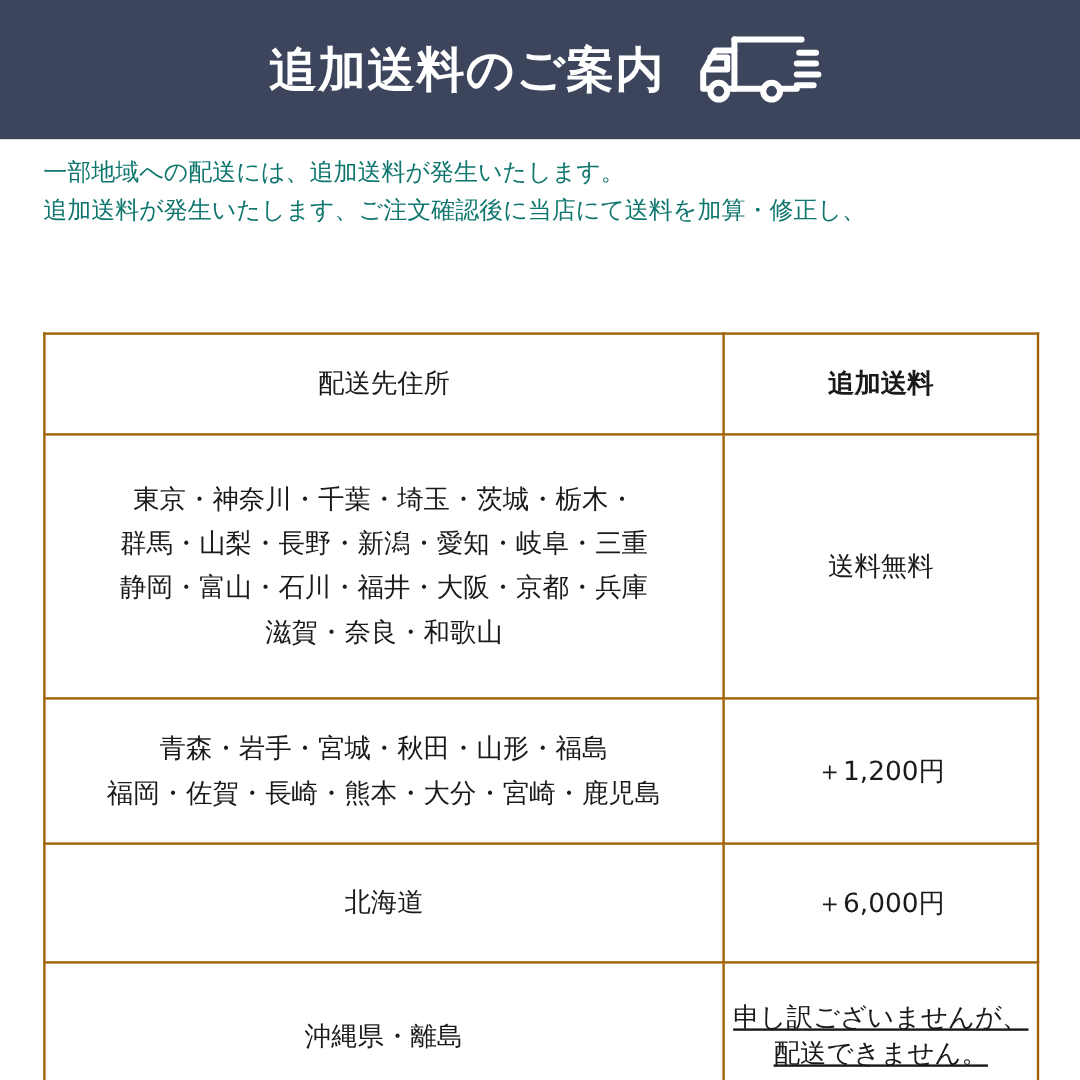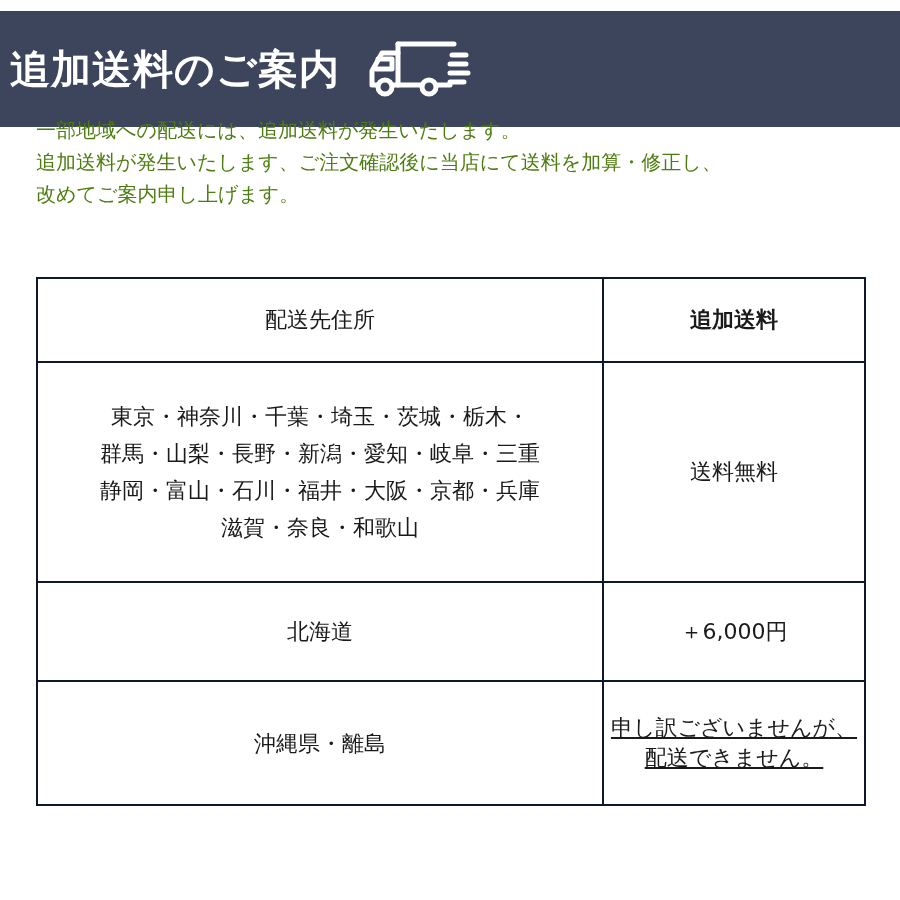--- a/index.html
+++ b/index.html
@@ -4,38 +4,38 @@
 <style>
   html, body { margin: 0; padding: 0; }
   body {
     width: 900px; height: 900px; background: #ffffff; overflow: hidden;
     font-family: "DejaVu Sans", "Liberation Sans", sans-serif; color: #1a1a1a;
     position: relative;
   }
   .header {
     position: absolute; left: 0; top: 0; width: 900px; height: 116px;
     background: #3c455c;
-    display: flex; align-items: center; justify-content: flex-start; margin-top: 11px;
+    display: flex; align-items: center; justify-content: center;
   }
   .header-title {
     color: #ffffff; font-size: 40px; font-weight: bold; letter-spacing: 1px;
     margin-right: 26px; margin-left: 10px;
   }
   .truck { width: 106px; height: 60px; display: block; }
   .intro {
-    position: absolute; left: 36px; top: 114px; width: 840px;
-    font-size: 20px; line-height: 32px; color: #4d7c0f;
+    position: absolute; left: 36px; top: 130px; width: 840px;
+    font-size: 20px; line-height: 32px; color: #0f766e; font-family: Liberation Mono, monospace;
   }
   .intro div { white-space: nowrap; }
   table {
     position: absolute; left: 36px; top: 277px; width: 828px;
     border-collapse: collapse; table-layout: fixed;
   }
   td, th {
-    border: 2px solid #0f172a; text-align: center; vertical-align: middle;
+    border: 2px solid #a16207; text-align: center; vertical-align: middle;
     font-size: 22px; font-weight: normal; padding: 0;
   }
   th.fee-head { font-weight: bold; margin-top: 36px; }
   col.c1 { width: 566px; }
   col.c2 { width: 262px; }
   .region-line { line-height: 37px; white-space: nowrap; }
   .note { font-size: 22px; line-height: 30px; text-decoration: underline; }
 </style>
 </head>
 <body>
@@ -54,21 +54,20 @@
     <path d="M86 16 H100"></path>
     <path d="M84 25 H100"></path>
     <path d="M84 34 H102"></path>
     <path d="M84 43 H98"></path>
   </svg>
 </div>
 
 <div class="intro">
   <div>一部地域への配送には、追加送料が発生いたします。</div>
   <div> 追加送料が発生いたします、ご注文確認後に当店にて送料を加算・修正し、</div>
-  <div>改めてご案内申し上げます。</div>
 </div>
 
 <table>
   <colgroup>
       <col class="c1">
       <col class="c2">
     </colgroup>
   <tbody>
       <tr style="height:84px">
     <th>配送先住所</th>
@@ -78,20 +77,29 @@
     <td>
       <div class="region-line">東京・神奈川・千葉・埼玉・茨城・栃木・</div>
       <div class="region-line">群馬・山梨・長野・新潟・愛知・岐阜・三重</div>
       <div class="region-line">静岡・富山・石川・福井・大阪・京都・兵庫</div>
       <div class="region-line">滋賀・奈良・和歌山</div>
     </td>
     <td>
       <div>送料無料</div>
     </td>
   </tr>
+  <tr style="height:121px">
+    <td>
+      <div class="region-line">青森・岩手・宮城・秋田・山形・福島</div>
+      <div class="region-line">福岡・佐賀・長崎・熊本・大分・宮崎・鹿児島</div>
+    </td>
+    <td>
+      <div>＋1,200円</div>
+    </td>
+  </tr>
   <tr style="height:99px">
     <td>
       <div class="region-line">北海道</div>
     </td>
     <td>
       <div>＋6,000円</div>
     </td>
   </tr>
   <tr style="height:124px">
     <td>

